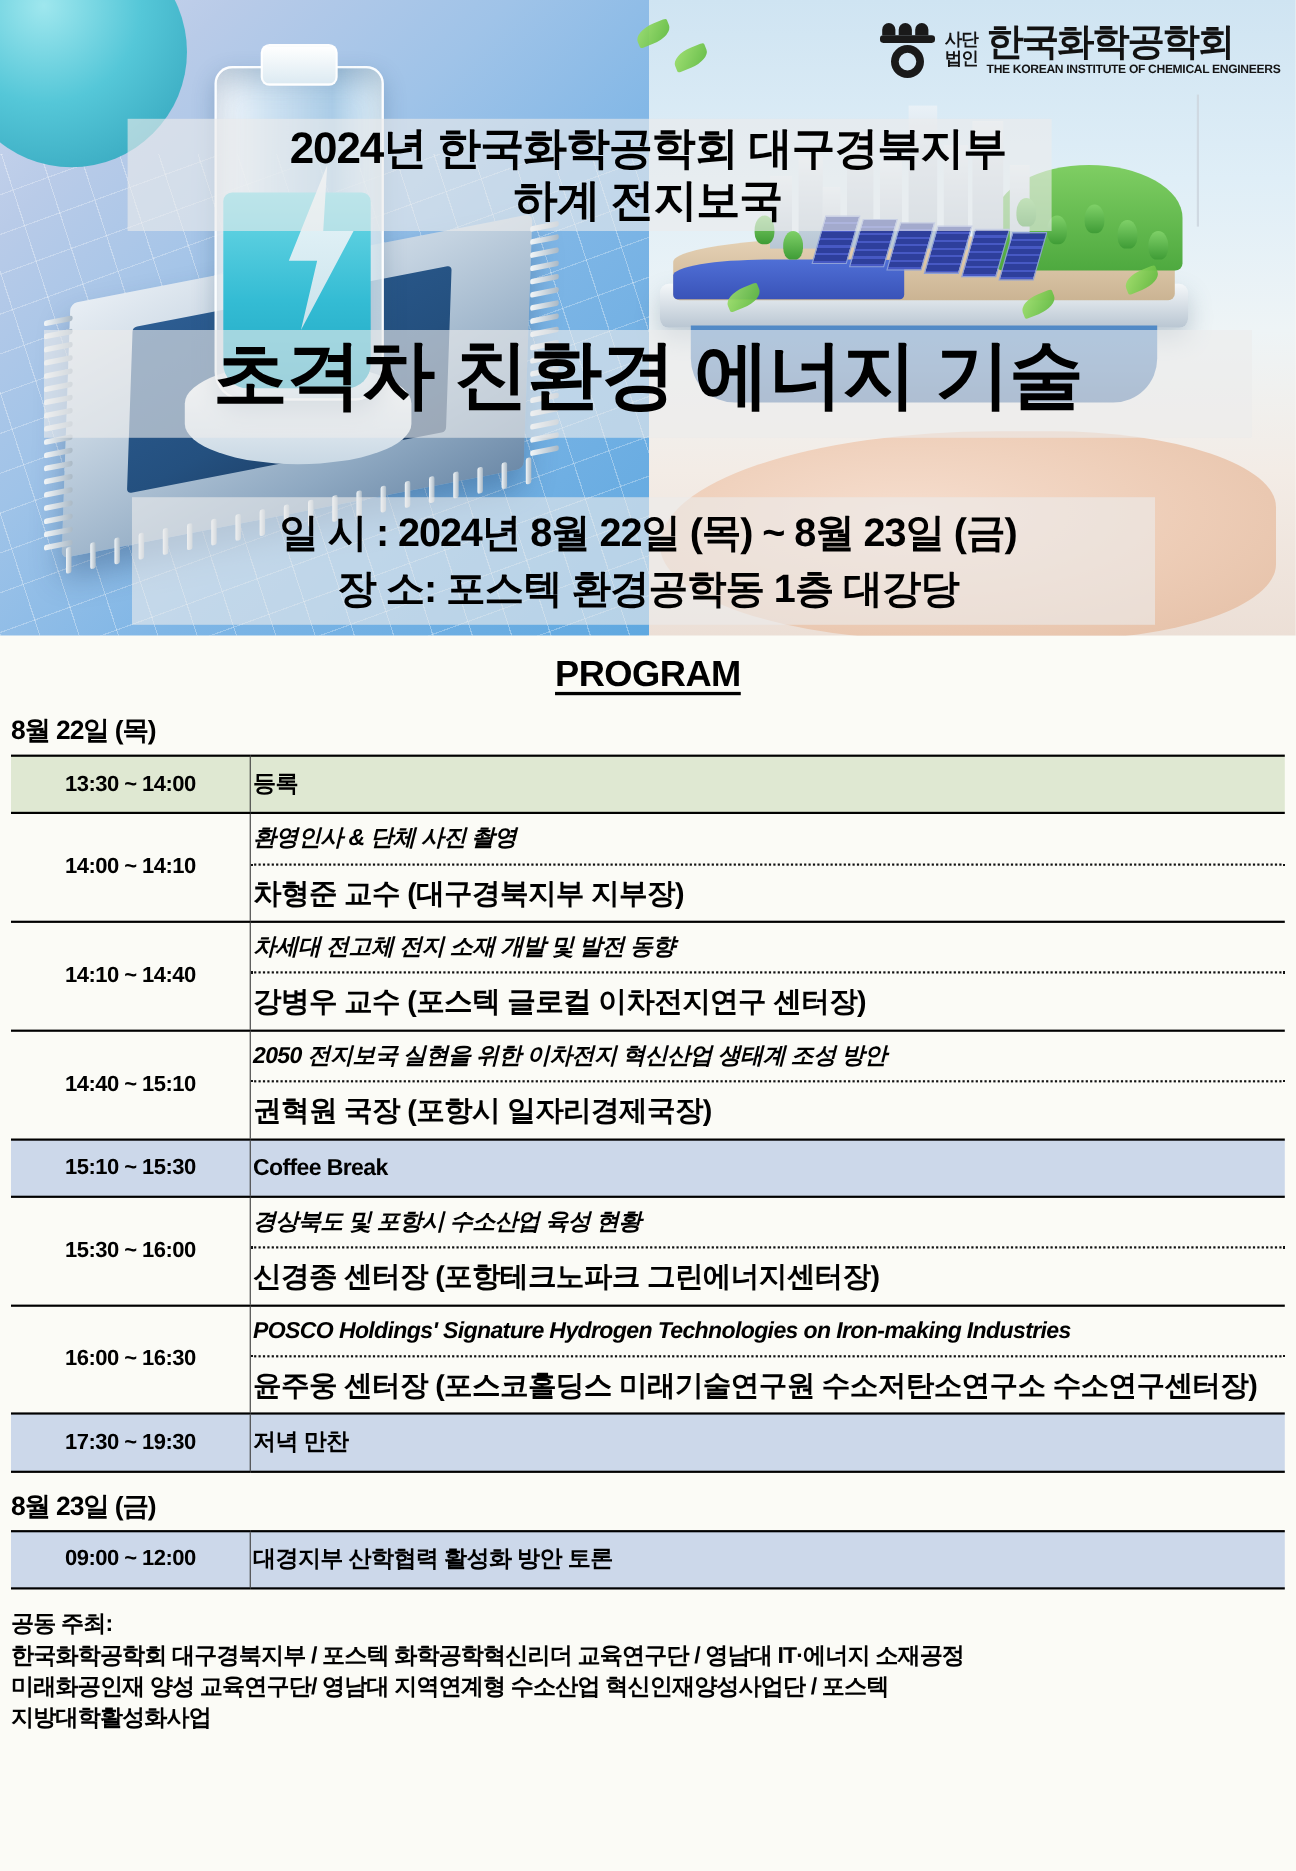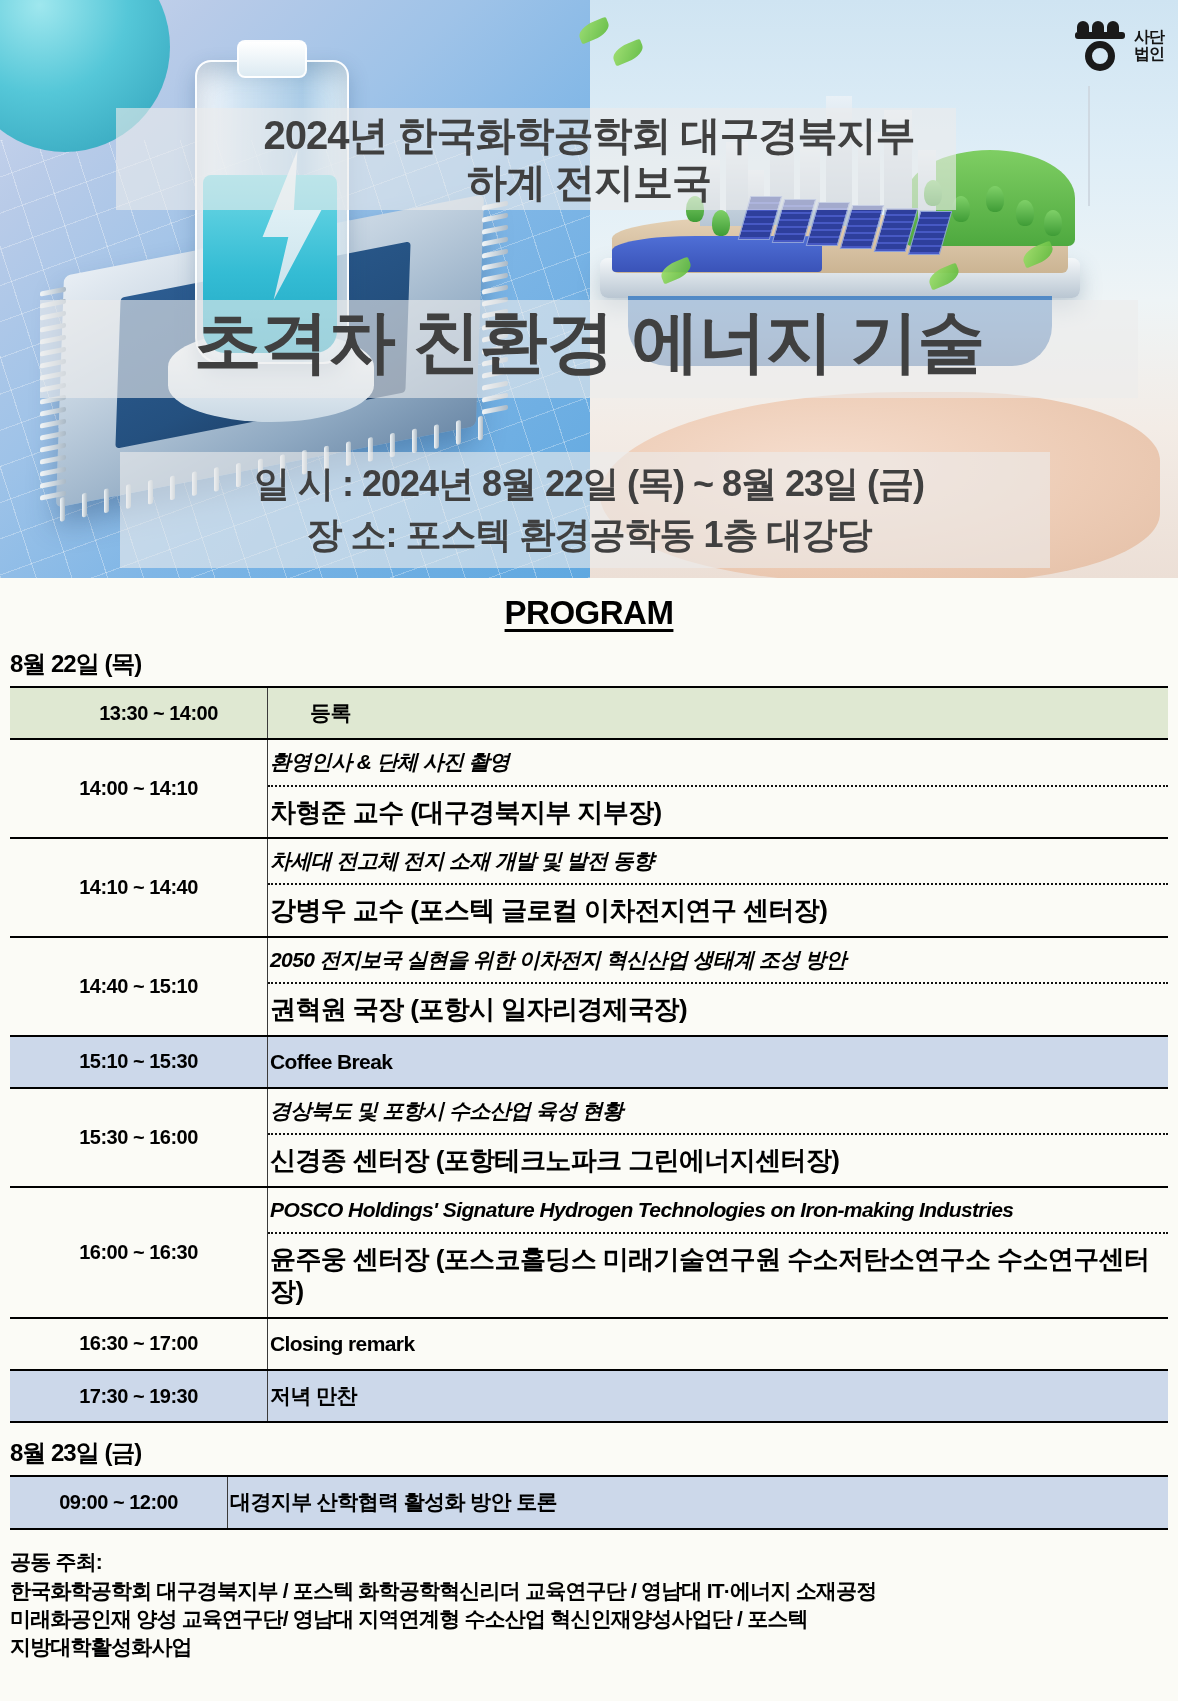--- a/index.html
+++ b/index.html
@@ -139,21 +139,21 @@
   .logo-main{display:flex;flex-direction:column;}
   .logo-ko{font-size:34px;font-weight:800;line-height:1;color:#121212;letter-spacing:-2px;}
   .logo-en{font-size:11px;font-weight:700;letter-spacing:-.3px;color:#141414;margin-top:2px;}
 
   
   .band{position:absolute;background:rgba(236,236,236,.62);}
   .band-title{left:116px;top:108px;width:840px;height:102px;}
   .band-theme{left:40px;top:300px;width:1098px;height:98px;}
   .band-info{left:120px;top:452px;width:930px;height:116px;}
 
-  .hero-text{position:absolute;width:100%;text-align:center;color:#404040;font-weight:800;}
+  .hero-text{position:absolute;width:100%;text-align:center;color:#000000;font-weight:800;}
   .t-title{top:112px;font-size:40px;line-height:1.18;letter-spacing:-1px;}
   .t-theme{top:305px;font-size:68px;line-height:1.08;letter-spacing:-1px;}
   .t-info{top:458px;font-size:36px;line-height:1.42;letter-spacing:-1px;}
 
   
   .program{
     position:absolute;left:0;top:578px;width:1178px;
     background:#fbfbf6;
   }
   .program-heading{
@@ -179,21 +179,21 @@
   .line-title{
     font-size:21px;font-weight:700;letter-spacing:-.6px;padding:9px 6px 9px 2px;line-height:1.25;font-style:italic;
   }
   .line-speaker{
     font-size:26px;font-weight:700;letter-spacing:-.6px;padding:9px 6px 9px 2px;line-height:1.25;
     border-top:2px dotted #111;
   }
   .line-single{
     font-size:21px;font-weight:700;letter-spacing:-.6px;padding:12px 6px 12px 2px;line-height:1.25;
   }
-  tr.green td{background:#dfe8d2;padding-left:40px;}
+  tr.green td{background:#dfe8d2;}
   tr.blue td{background:#ccd8ea;}
   tr.plain td{background:transparent;}
 
   .footer{
     margin:18px 0 0 10px;font-size:21px;font-weight:700;letter-spacing:-.8px;line-height:1.32;
   }
   .footer .f-head{margin-bottom:2px;}
 </style>
 </head>
 <body>
@@ -318,20 +318,24 @@
           <span></span>
           <span></span>
         </span>
       <span class="bar"></span>
       <span class="ring"></span>
     </div>
     <div class="logo-sadan">
       <span>사단</span>
       <span>법인</span>
     </div>
+    <div class="logo-main">
+      <span class="logo-ko">한국화학공학회</span>
+      <span class="logo-en">THE KOREAN INSTITUTE OF CHEMICAL ENGINEERS</span>
+    </div>
   </div>
 
   <div class="band band-title"></div>
   <div class="band band-theme"></div>
   <div class="band band-info"></div>
 
   <div class="hero-text t-title">
     <div>2024년 한국화학공학회 대구경북지부</div>
     <div>하계 전지보국</div>
   </div>
@@ -389,26 +393,20 @@
             <td class="content">
               <div class="line-title">경상북도 및 포항시 수소산업 육성 현황</div>
               <div class="line-speaker">신경종 센터장 (포항테크노파크 그린에너지센터장)</div>
             </td>
           </tr>
           <tr class="plain">
             <td class="time">16:00 ~ 16:30</td>
             <td class="content">
               <div class="line-title">POSCO Holdings' Signature Hydrogen Technologies on Iron-making Industries</div>
               <div class="line-speaker">윤주웅 센터장 (포스코홀딩스 미래기술연구원 수소저탄소연구소 수소연구센터장)</div>
-            </td>
-          </tr>
-          <tr class="plain">
-            <td class="time">16:30 ~ 17:00</td>
-            <td class="content">
-              <div class="line-single">Closing remark</div>
             </td>
           </tr>
           <tr class="blue">
             <td class="time">17:30 ~ 19:30</td>
             <td class="content">
               <div class="line-single">저녁 만찬</div>
             </td>
           </tr>
         </tbody>
       </table>

